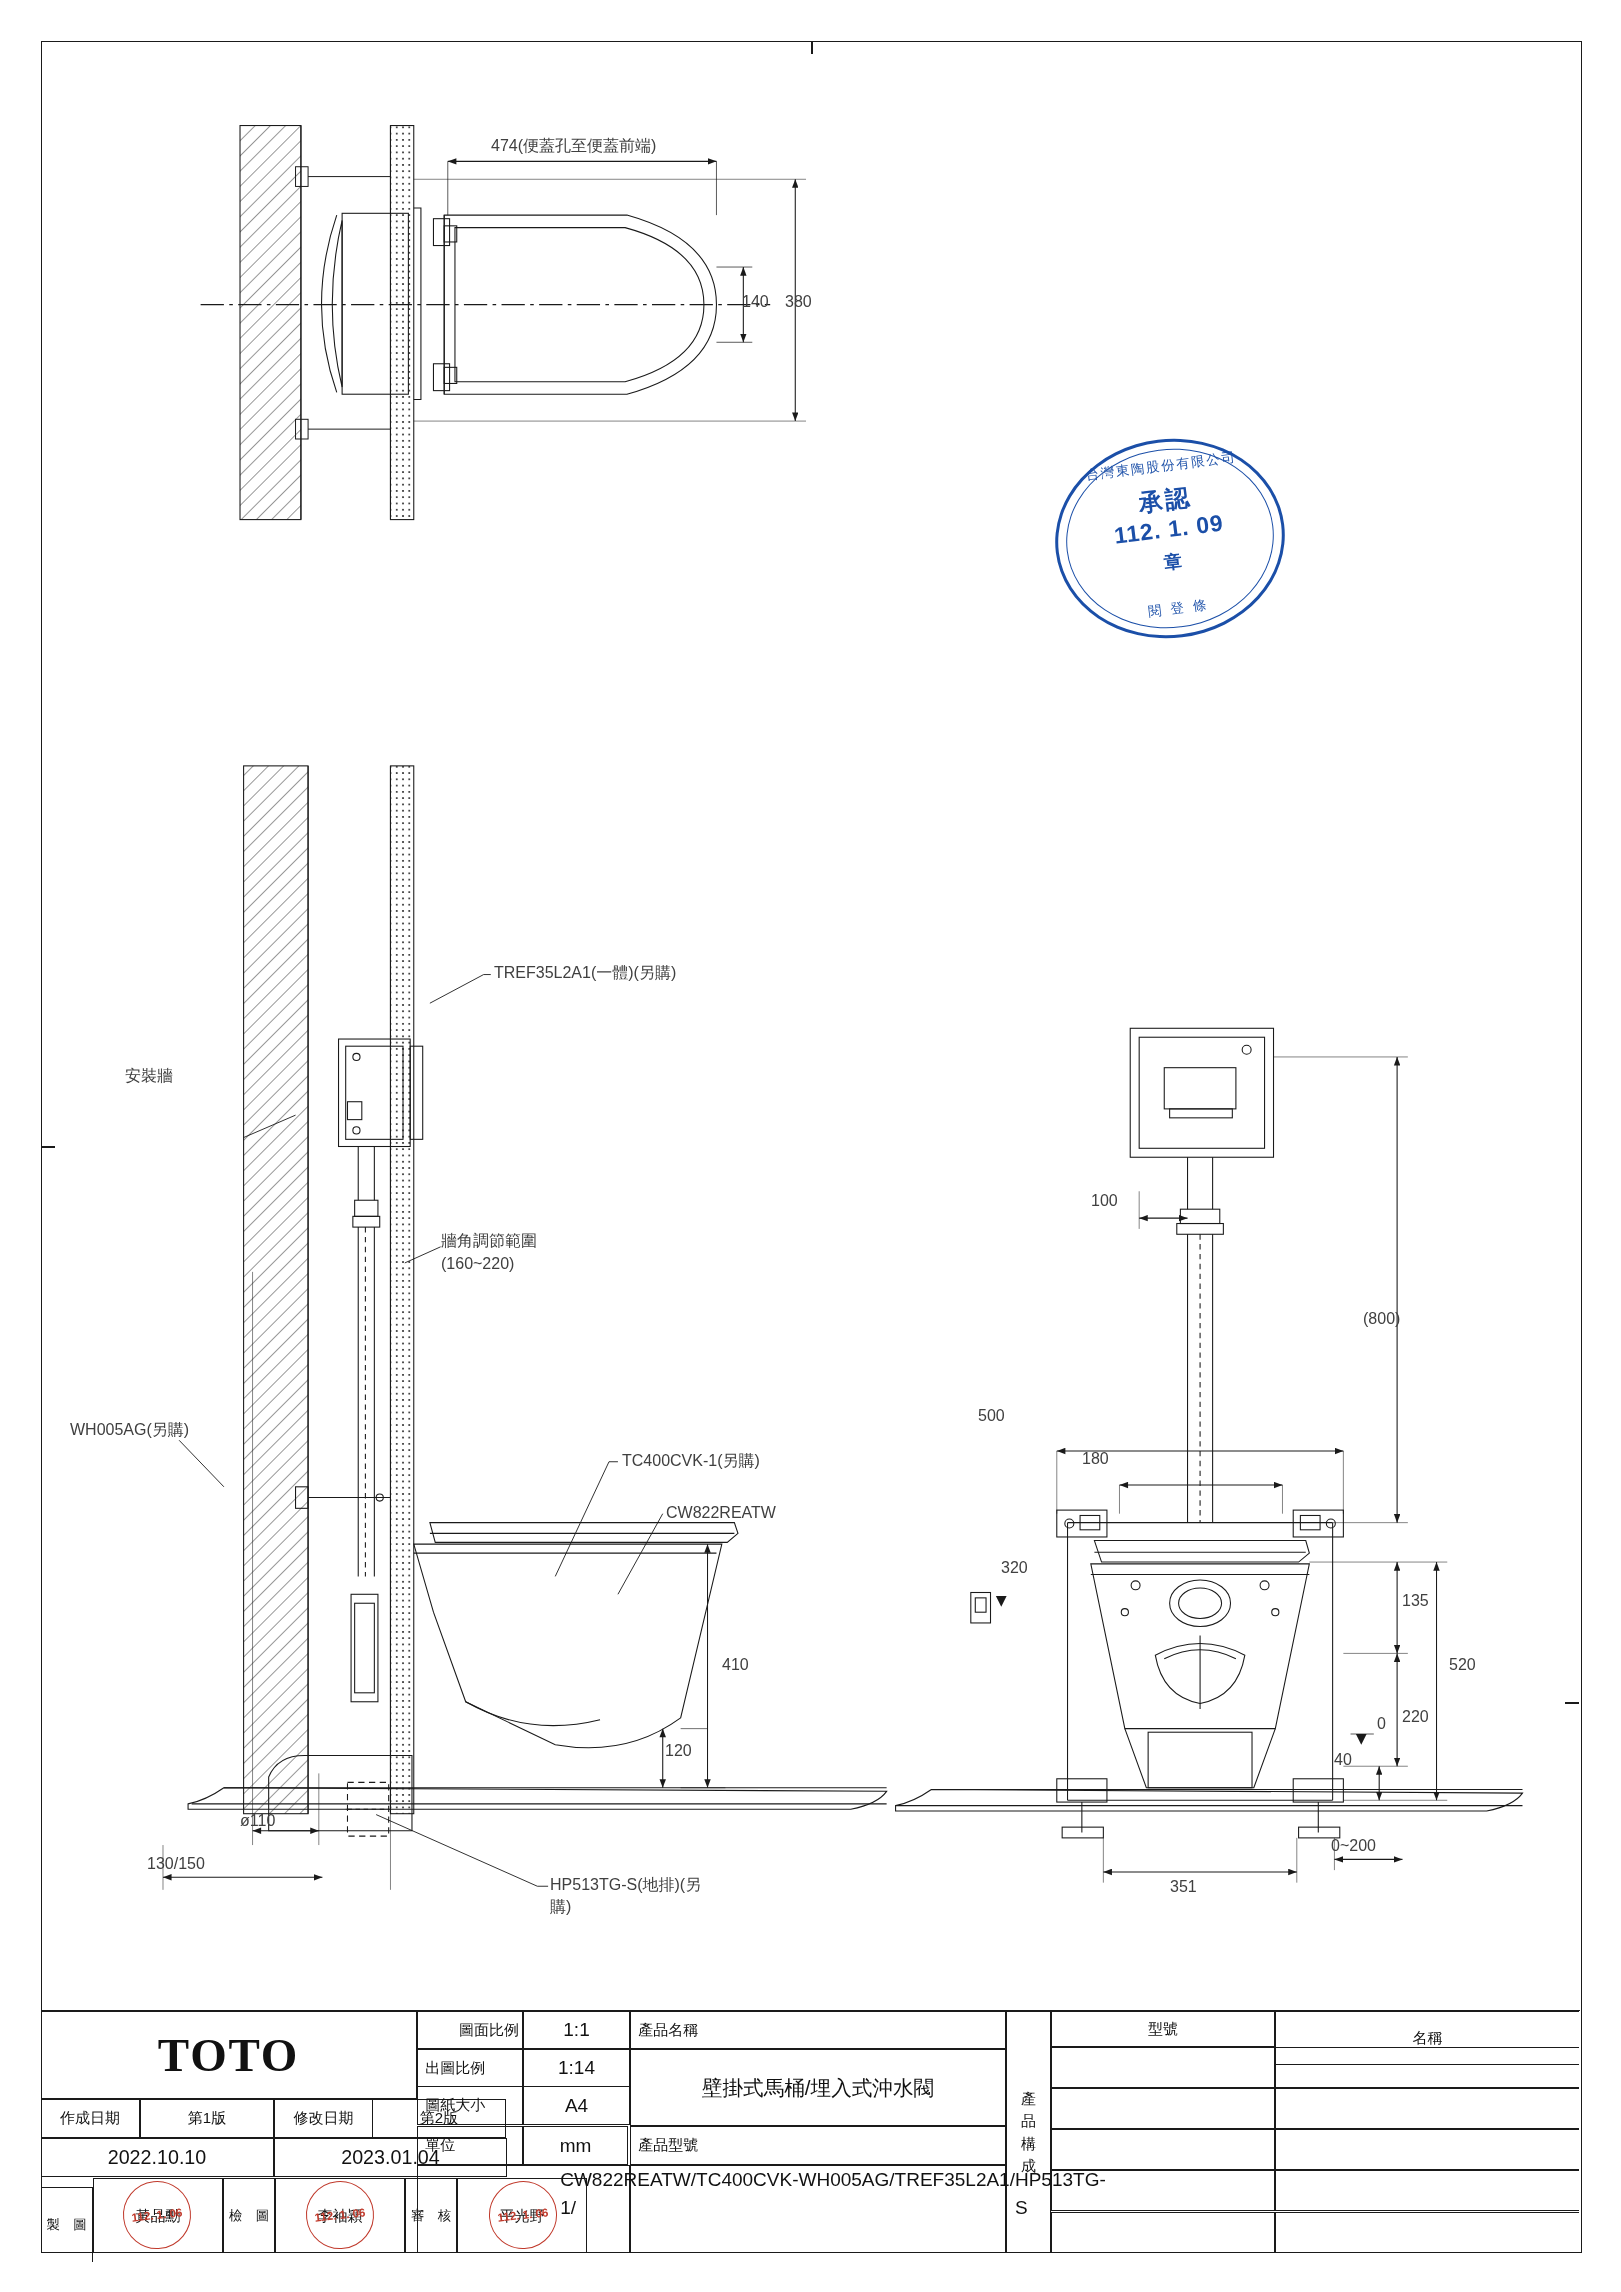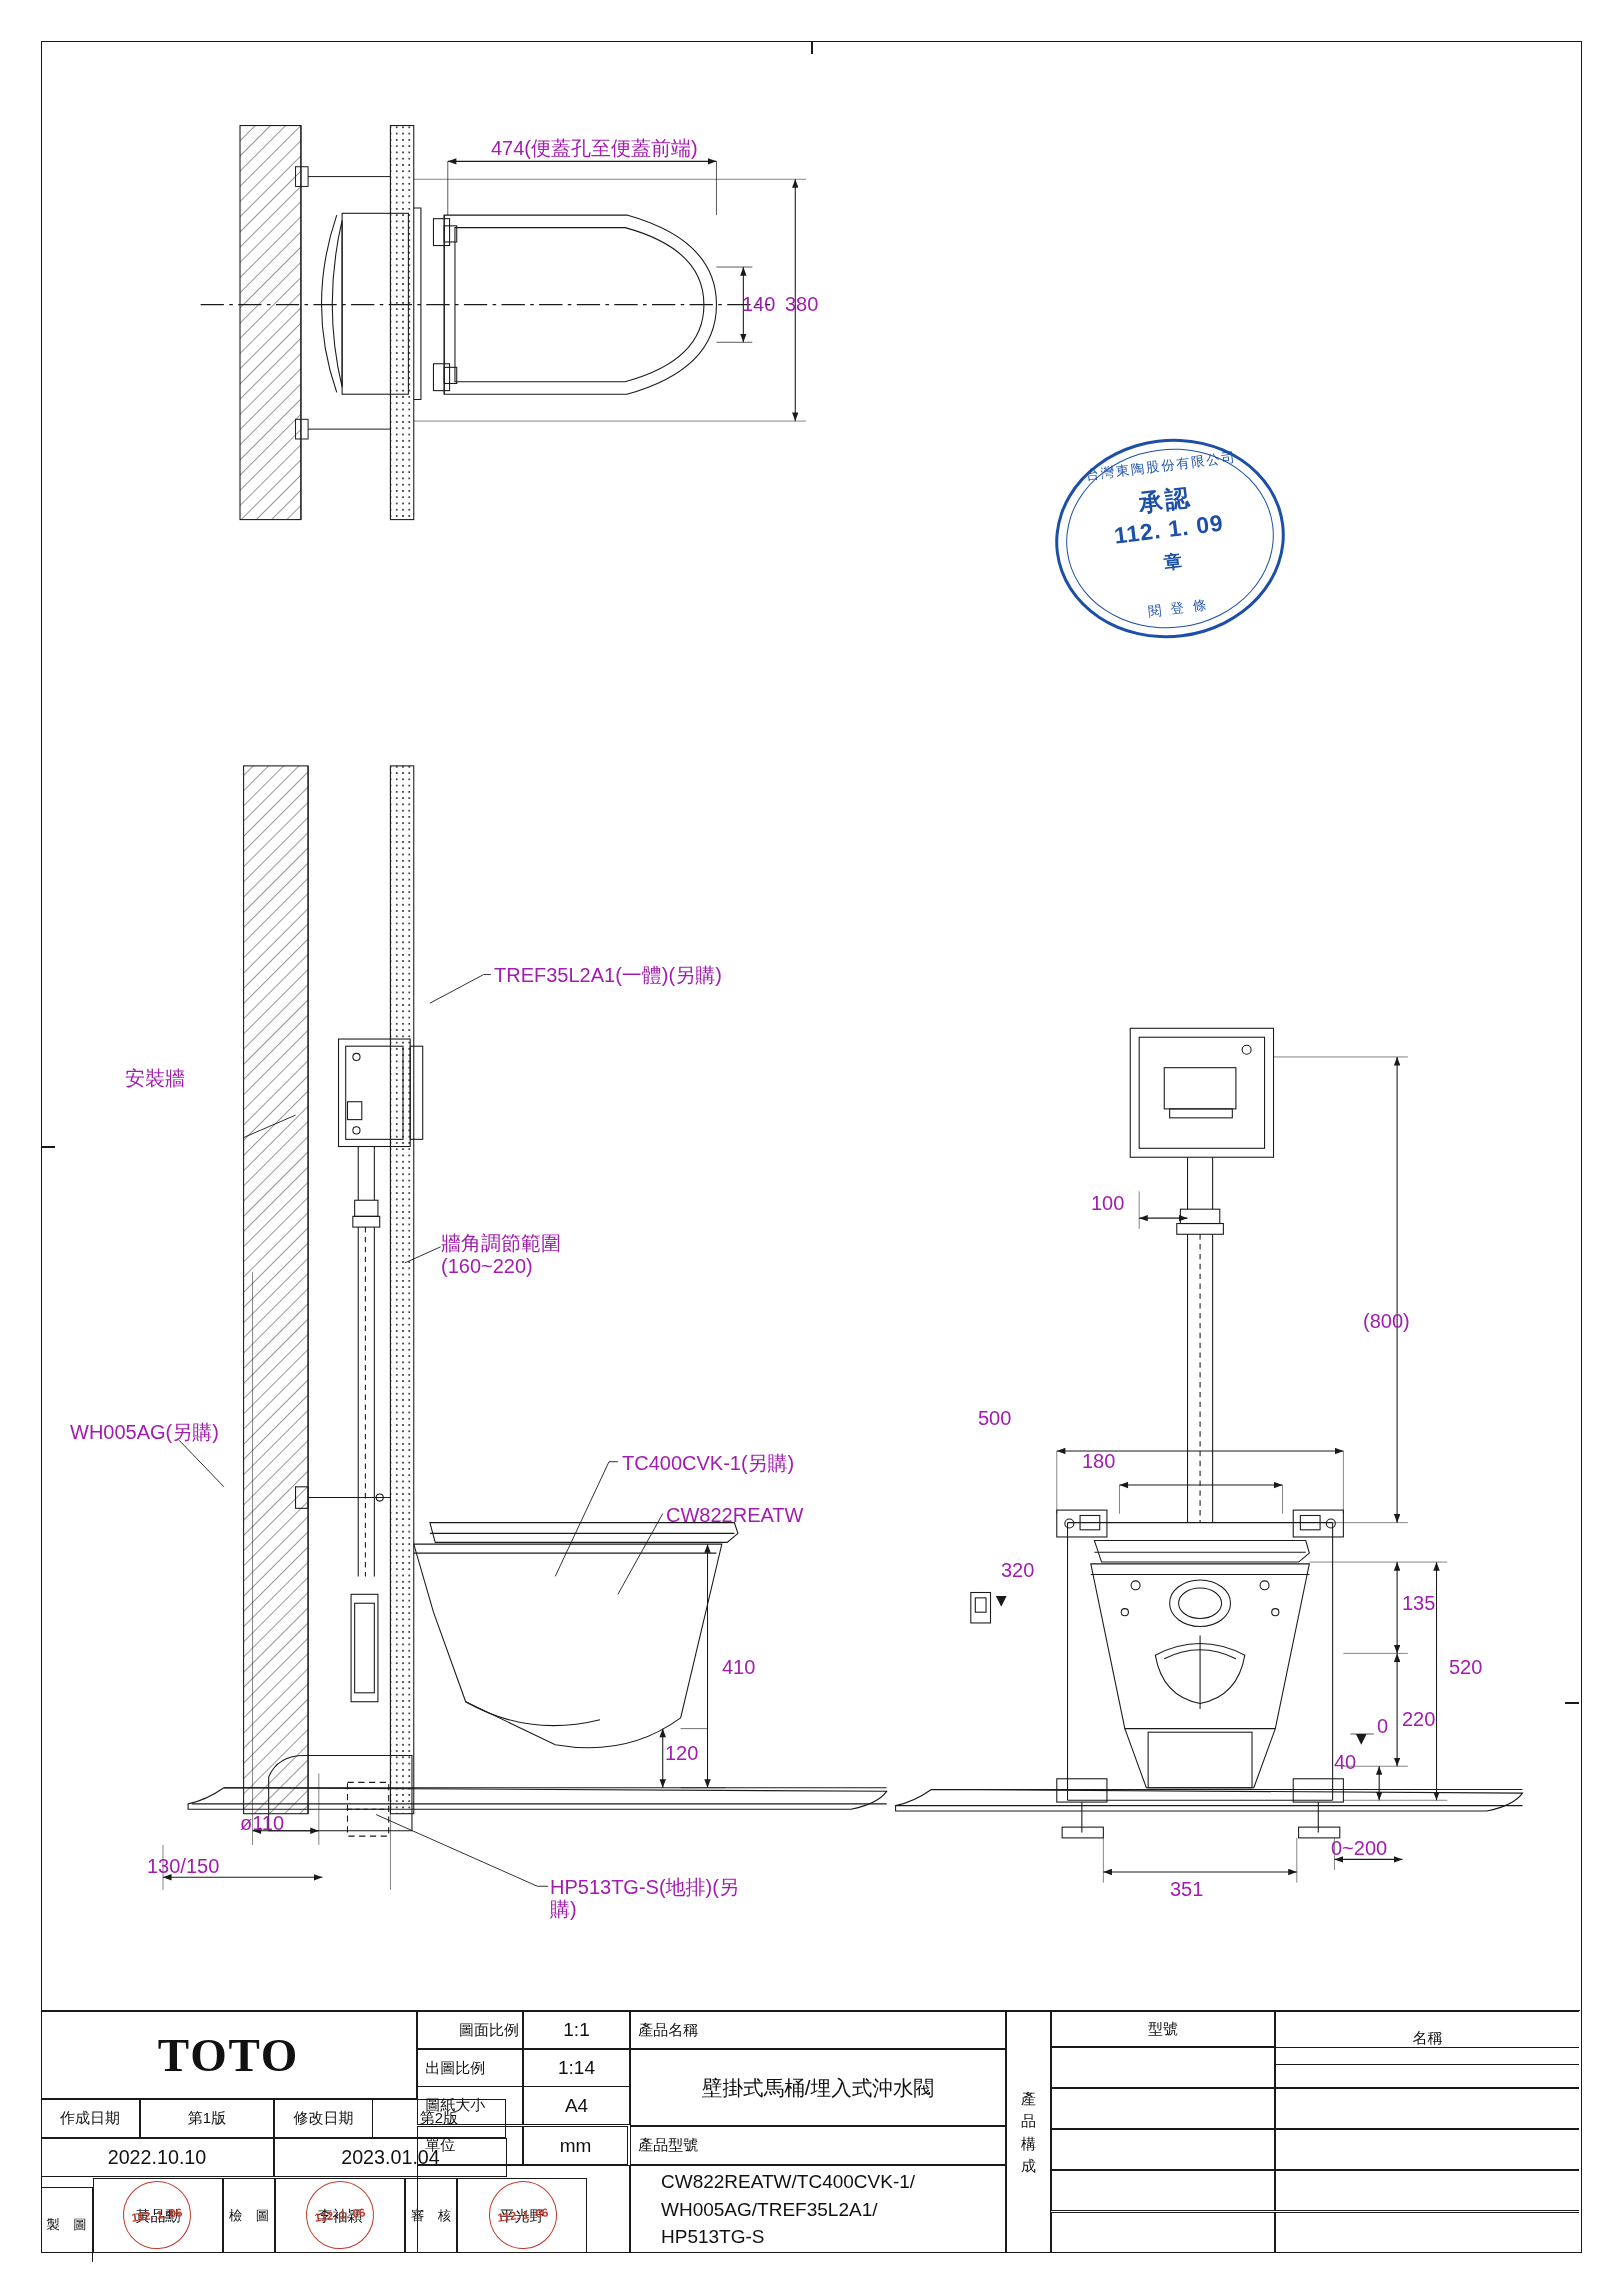--- a/index.html
+++ b/index.html
@@ -7,21 +7,21 @@
   #page{
     position:relative;width:1621px;height:2293px;background:#ffffff;
     overflow:hidden;
   }
   .frame{
     position:absolute;left:41px;top:41px;width:1539px;height:2210px;
     border:1.8px solid #1a1a1a;
   }
   .tickmark{position:absolute;background:#1a1a1a;}
   svg.dwg{position:absolute;left:0;top:0;width:1621px;height:2293px;overflow:visible;}
-  .lbl{position:absolute;font-size:20px;color:#a21caf;line-height:1.25;white-space:pre;}
+  .lbl{position:absolute;font-size:16px;color:#404040;line-height:1.25;white-space:pre;}
   
   .stamp{
     position:absolute;left:1055px;top:439px;width:224px;height:193px;
     border-radius:50%;border:3.6px solid #1b4fa8;color:#1b4fa8;
     display:flex;align-items:center;justify-content:center;
     transform:rotate(-7deg);
   }
   .stamp .inner{
     width:92%;height:92%;border:1.8px solid #1b4fa8;border-radius:50%;
     position:relative;
@@ -365,21 +365,21 @@
     <div class="cell" style="left:482px;top:38px;width:107px;height:38px;font-size:19px;">1:14</div>
     <div class="cell l" style="left:376px;top:75px;width:106px;height:39px;">圖紙大小</div>
     <div class="cell" style="left:482px;top:75px;width:107px;height:39px;font-size:19px;">A4</div>
     <div class="cell l" style="left:376px;top:115px;width:106px;height:39px;">單位</div>
     <div class="cell" style="left:482px;top:115px;width:105px;height:39px;font-size:19px;">mm</div>
     <div class="cell" style="left:376px;top:154px;width:213px;height:88px;border-bottom:none;"></div>
 
     <div class="cell l" style="left:589px;top:0;width:376px;height:38px;">產品名稱</div>
     <div class="cell" style="left:589px;top:38px;width:376px;height:77px;font-size:20.6px;">壁掛式馬桶/埋入式沖水閥</div>
     <div class="cell l" style="left:589px;top:115px;width:376px;height:39px;">產品型號</div>
-    <div class="cell" style="left:589px;top:154px;width:376px;height:88px;border-bottom:none;flex-direction:column;align-items:flex-start;padding-left:30px;font-size:19px;line-height:1.45;">
+    <div class="cell" style="left:589px;top:154px;width:376px;height:88px;border-bottom:none;flex-direction:row;align-items:flex-start;padding-left:30px;font-size:19px;line-height:1.45;">
       <span>CW822REATW/TC400CVK-1/</span>
       <span>WH005AG/TREF35L2A1/</span>
       <span>HP513TG-S</span>
     </div>
 
     <div class="cell" style="left:965px;top:0;width:45px;height:242px;border-bottom:none;flex-direction:column;font-size:15px;line-height:1.5;">
       <span>產</span>
       <span>品</span>
       <span>構</span>
       <span>成</span>

